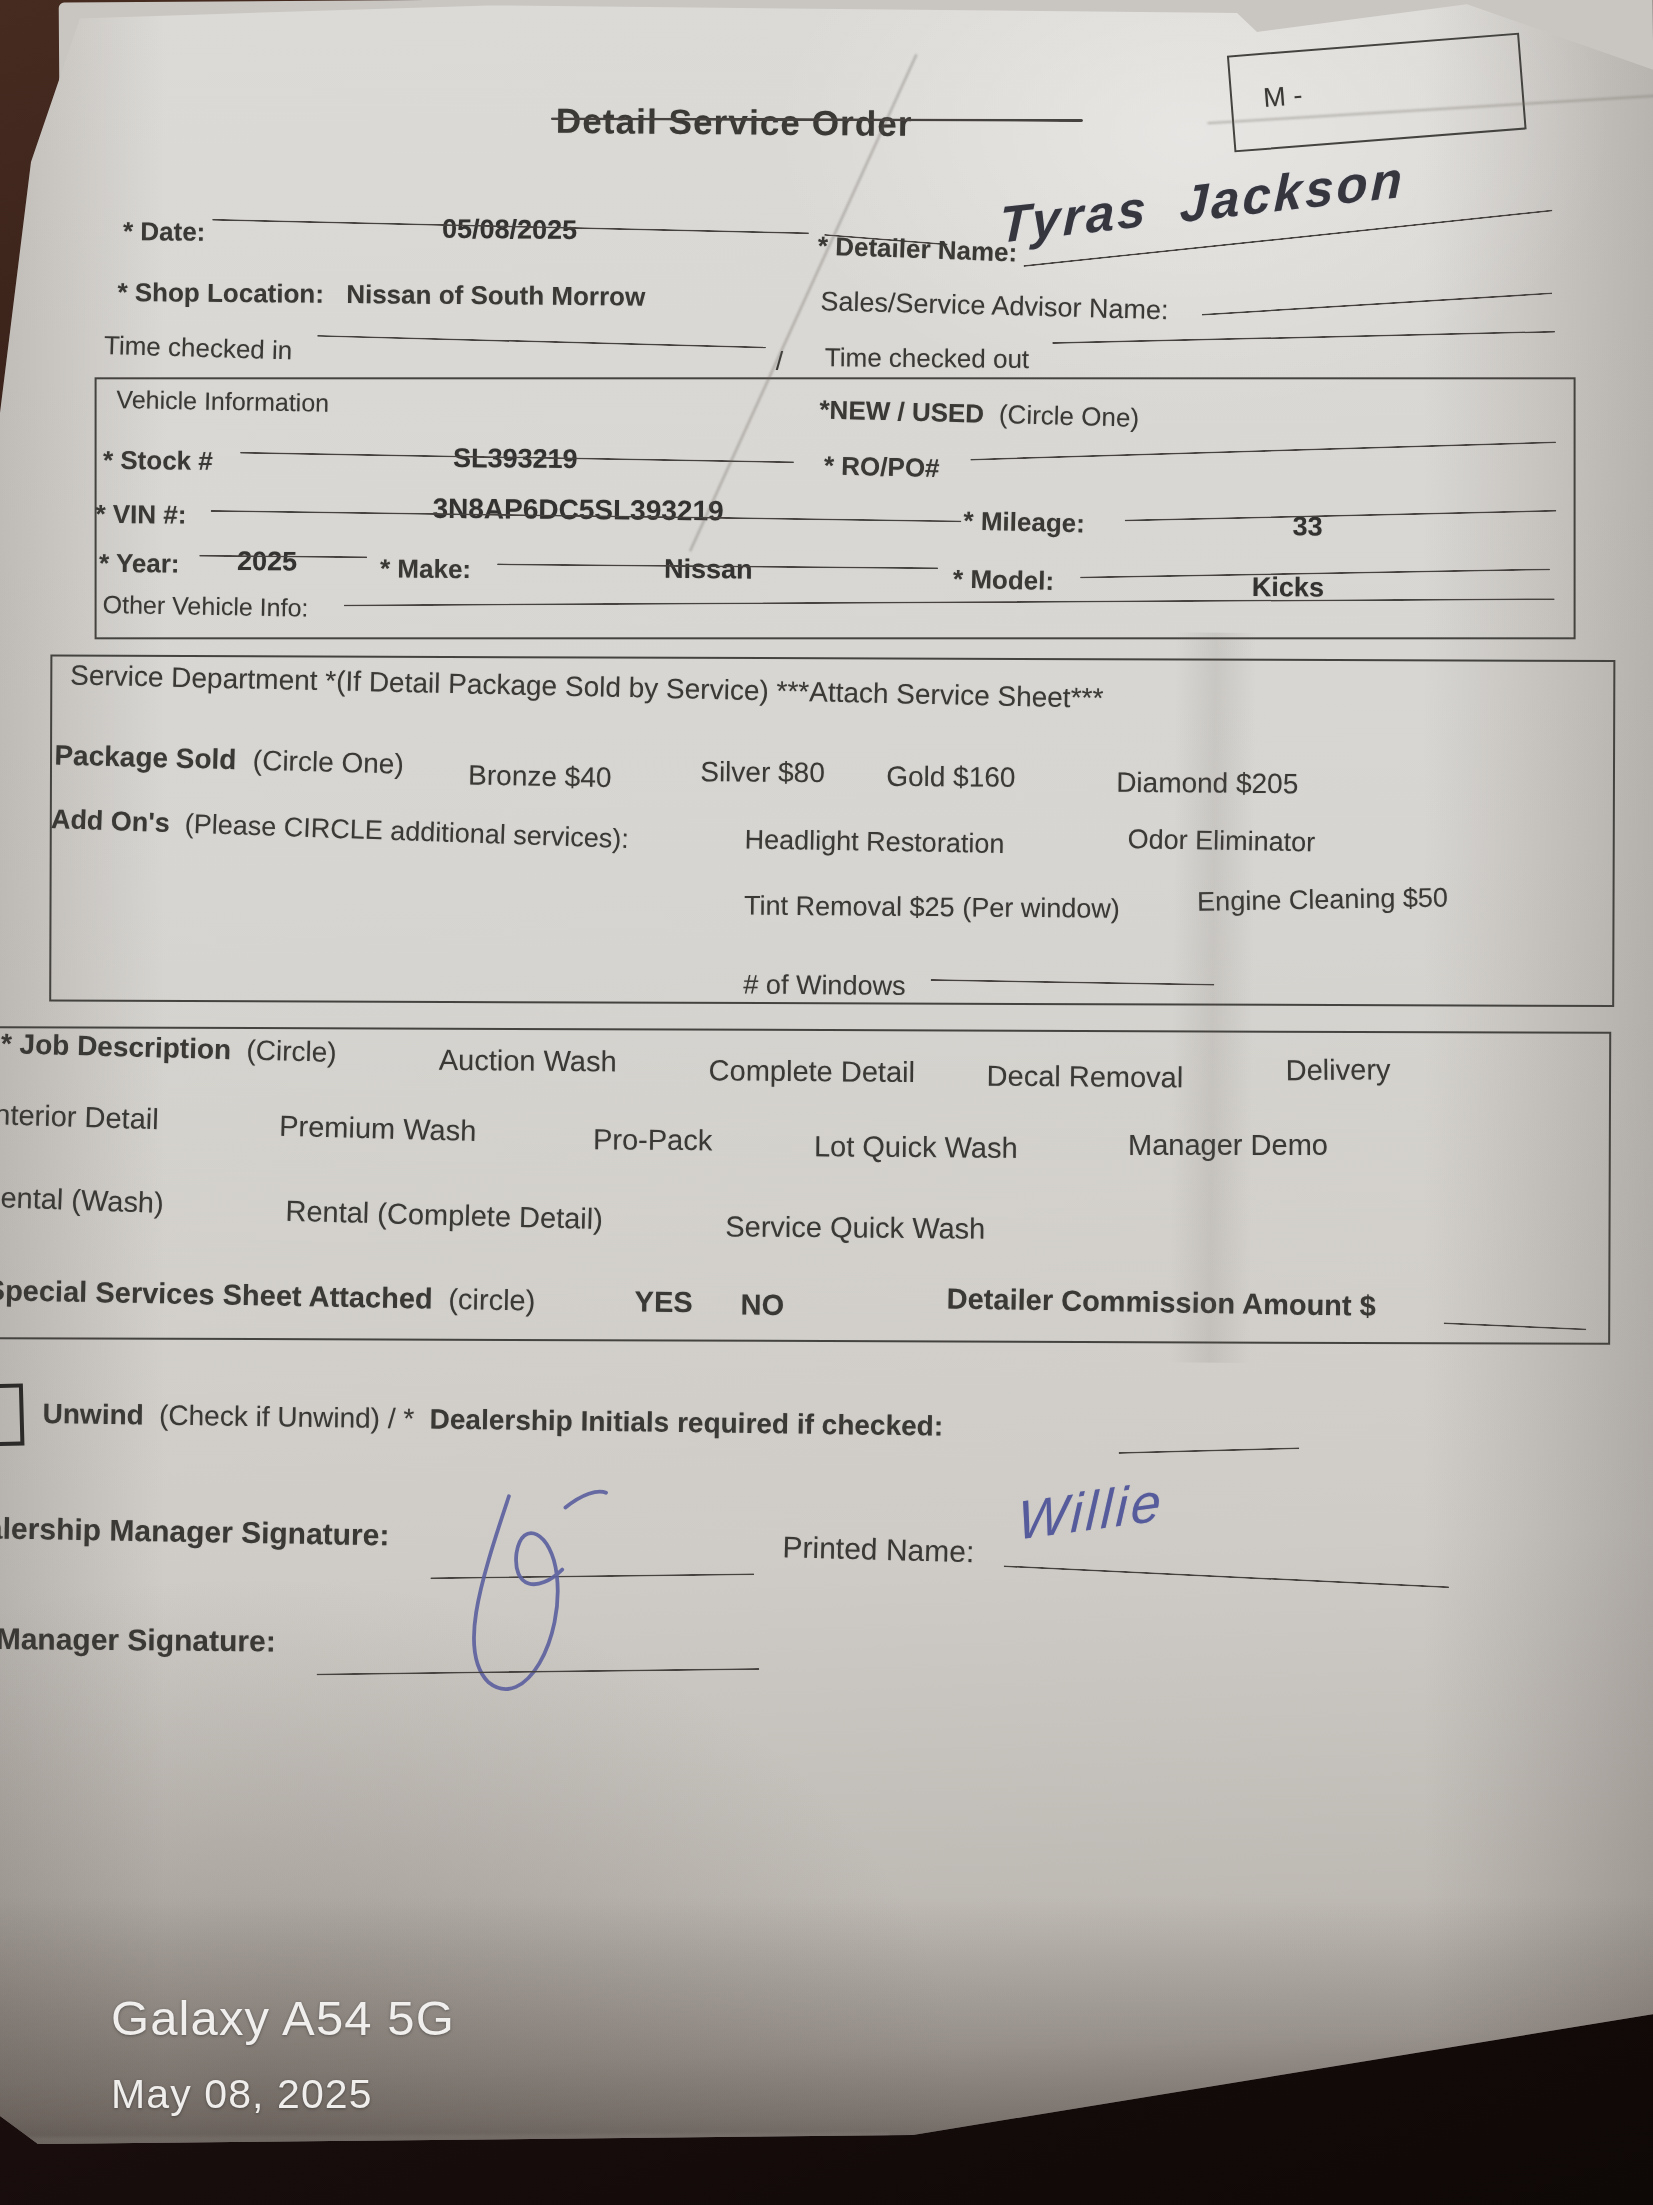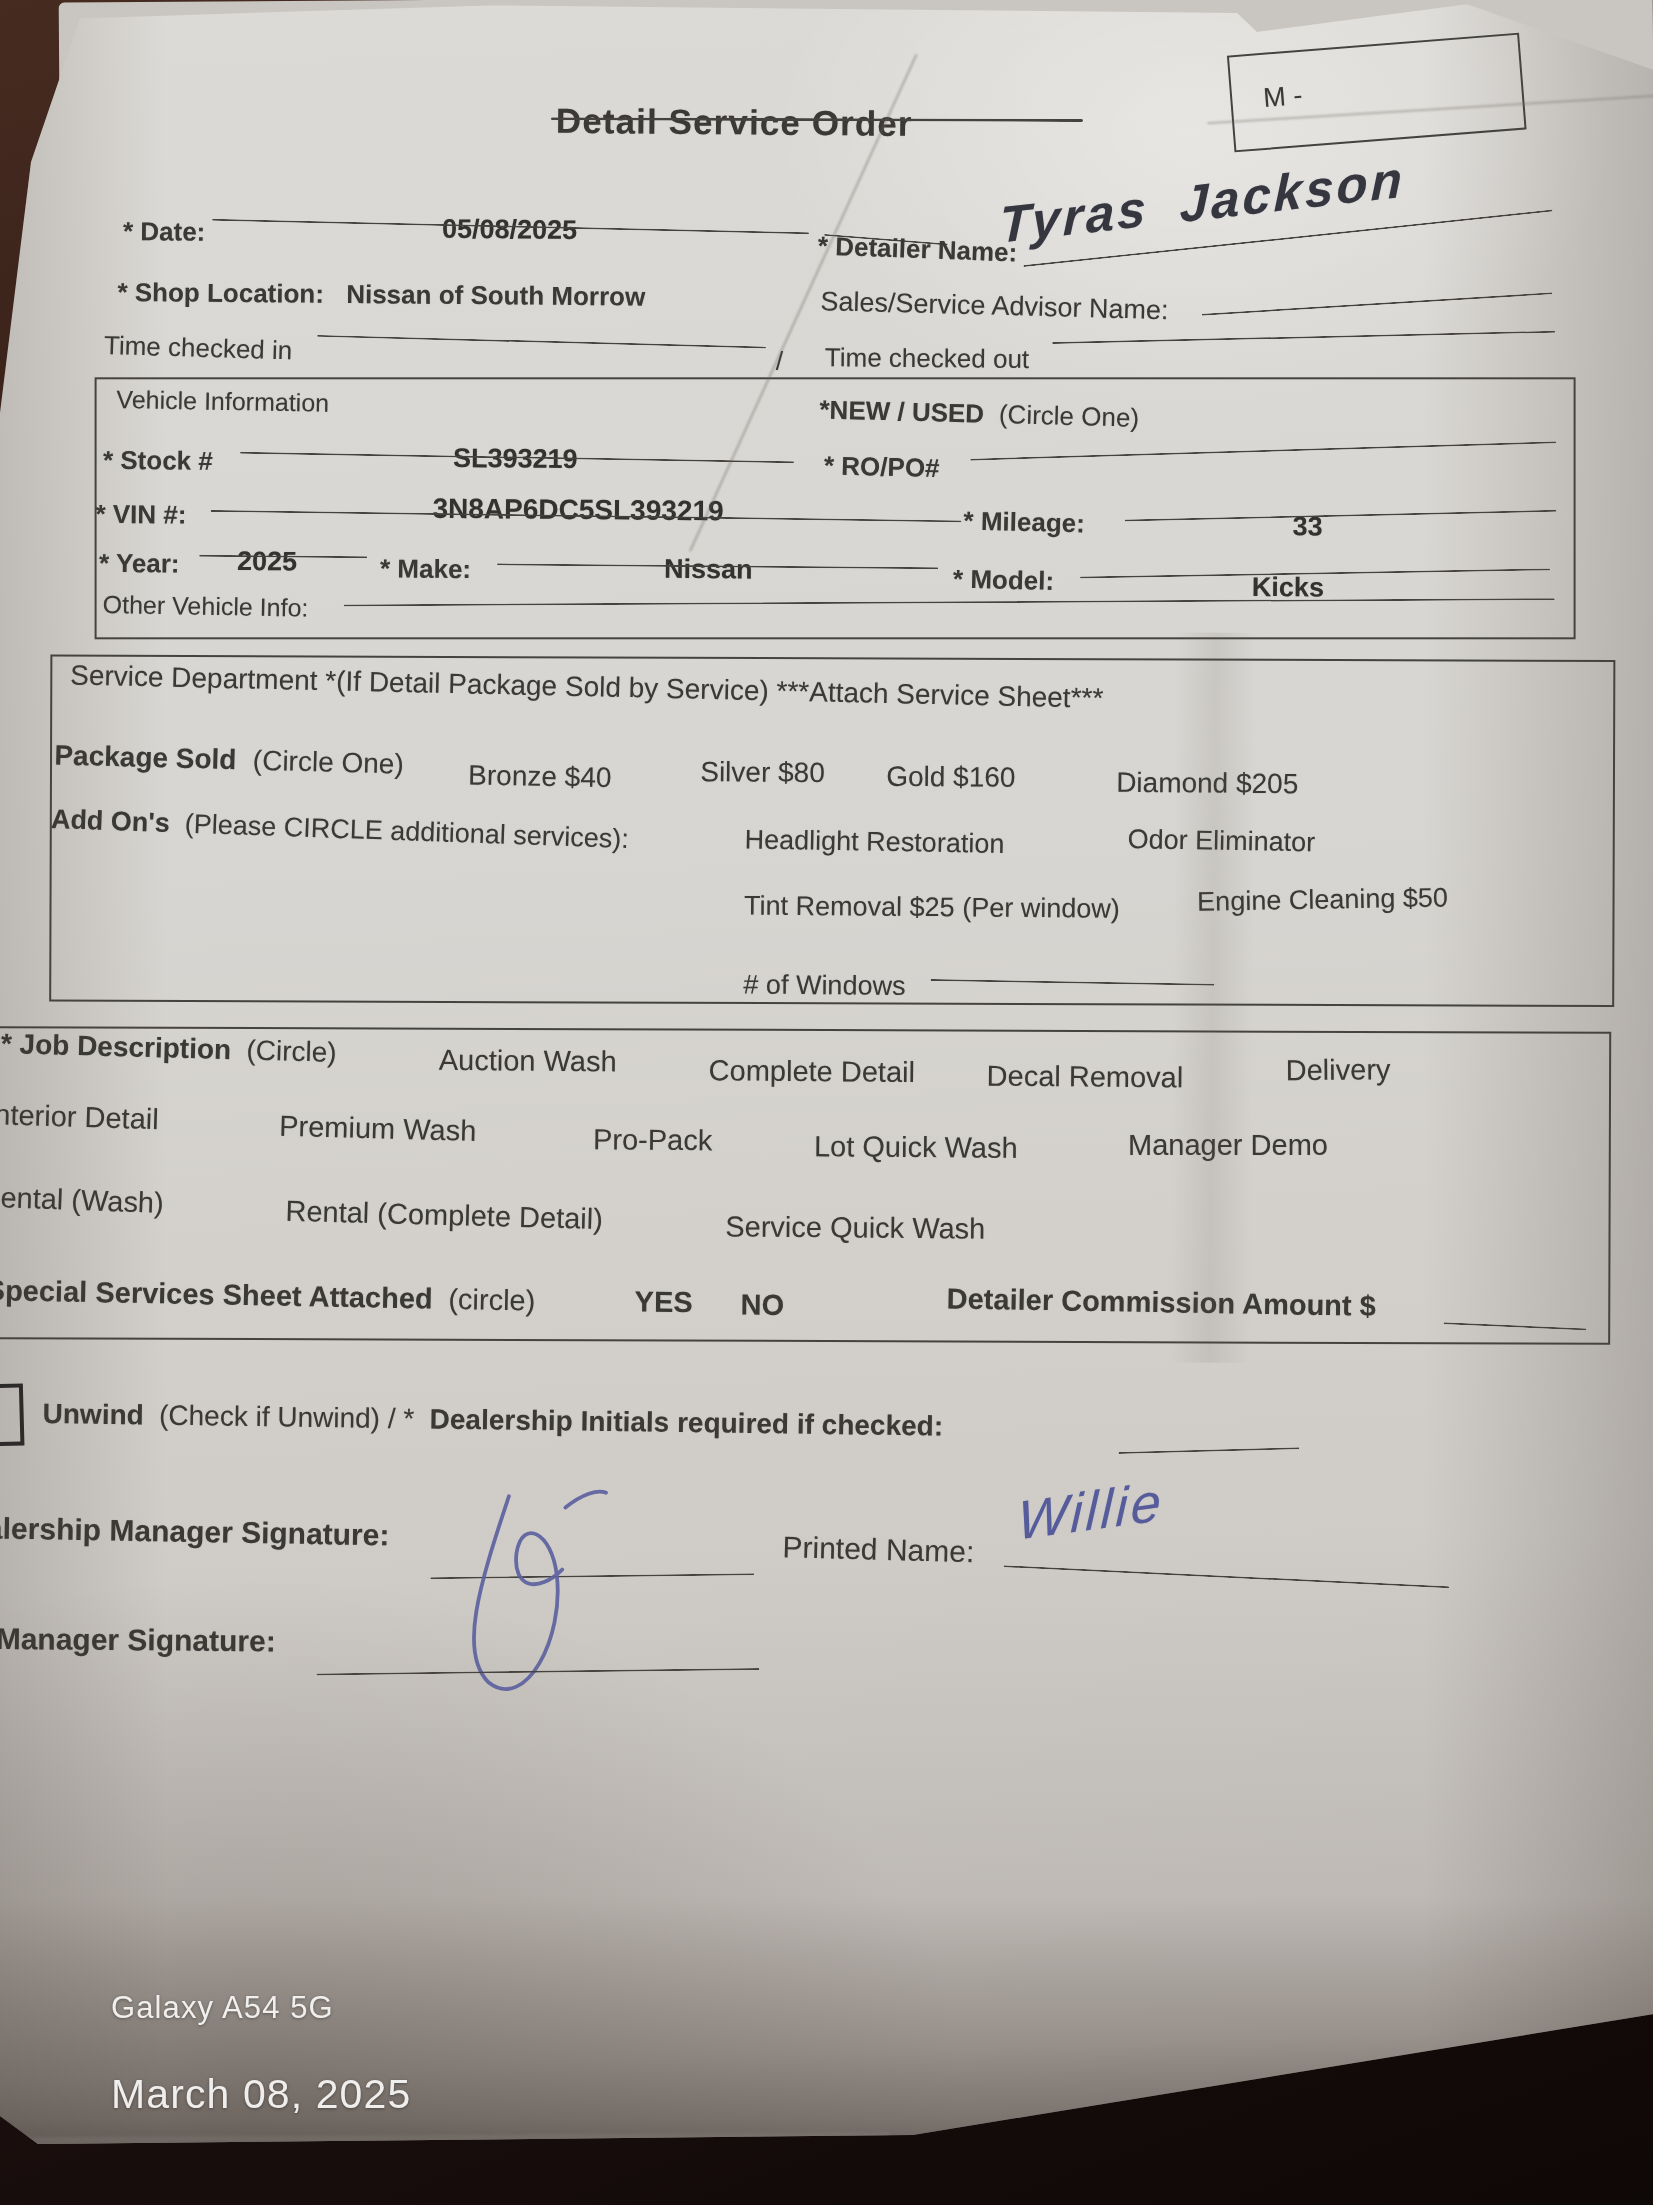--- a/index.html
+++ b/index.html
@@ -176,15 +176,15 @@
     <div class="t b" style="left:-80px;top:1622px;font-size:30px;">Detail Manager Signature:</div>
     <div class="ln" style="left:331px;top:1666px;width:443px;transform:rotate(-1.2deg);"></div>
 
     <div class="crease" style="left:916px;top:46px;width:2.2px;height:546px;background:rgba(105,100,96,.45);filter:blur(1.1px);transform:rotate(24deg);transform-origin:top left;"></div>
     <div class="crease" style="left:1208px;top:96px;width:449px;height:1.6px;background:rgba(120,112,105,.45);filter:blur(0.8px);transform:rotate(-4deg);"></div>
     <div class="crease" style="left:1181px;top:622px;width:81px;height:730px;background:linear-gradient(to right,transparent,rgba(95,90,85,.12),transparent);"></div>
     <div class="crease" style="left:21.6px;top:2131px;width:886px;height:9.7px;background:rgba(205,200,193,.28);filter:blur(1.6px);transform:rotate(-.8deg);"></div>
   </div>
 </div>
 
-<div class="wm" style="left:111px;top:1990px;font-size:31px;">Galaxy A54 5G</div>
-<div class="wm" style="left:111px;top:2071px;font-size:41px;">March 08, 2025</div>
+<div class="wm" style="left:111px;top:1990px;font-size:49px;">Galaxy A54 5G</div>
+<div class="wm" style="left:111px;top:2071px;font-size:41px;">May 08, 2025</div>
 
 
 </body></html>

